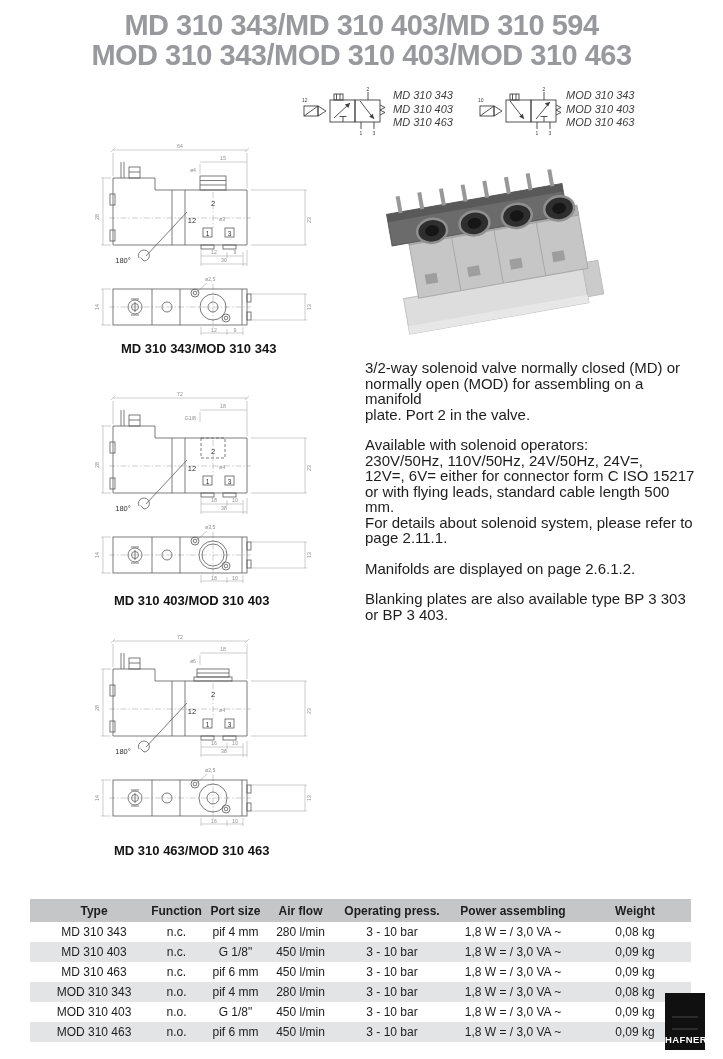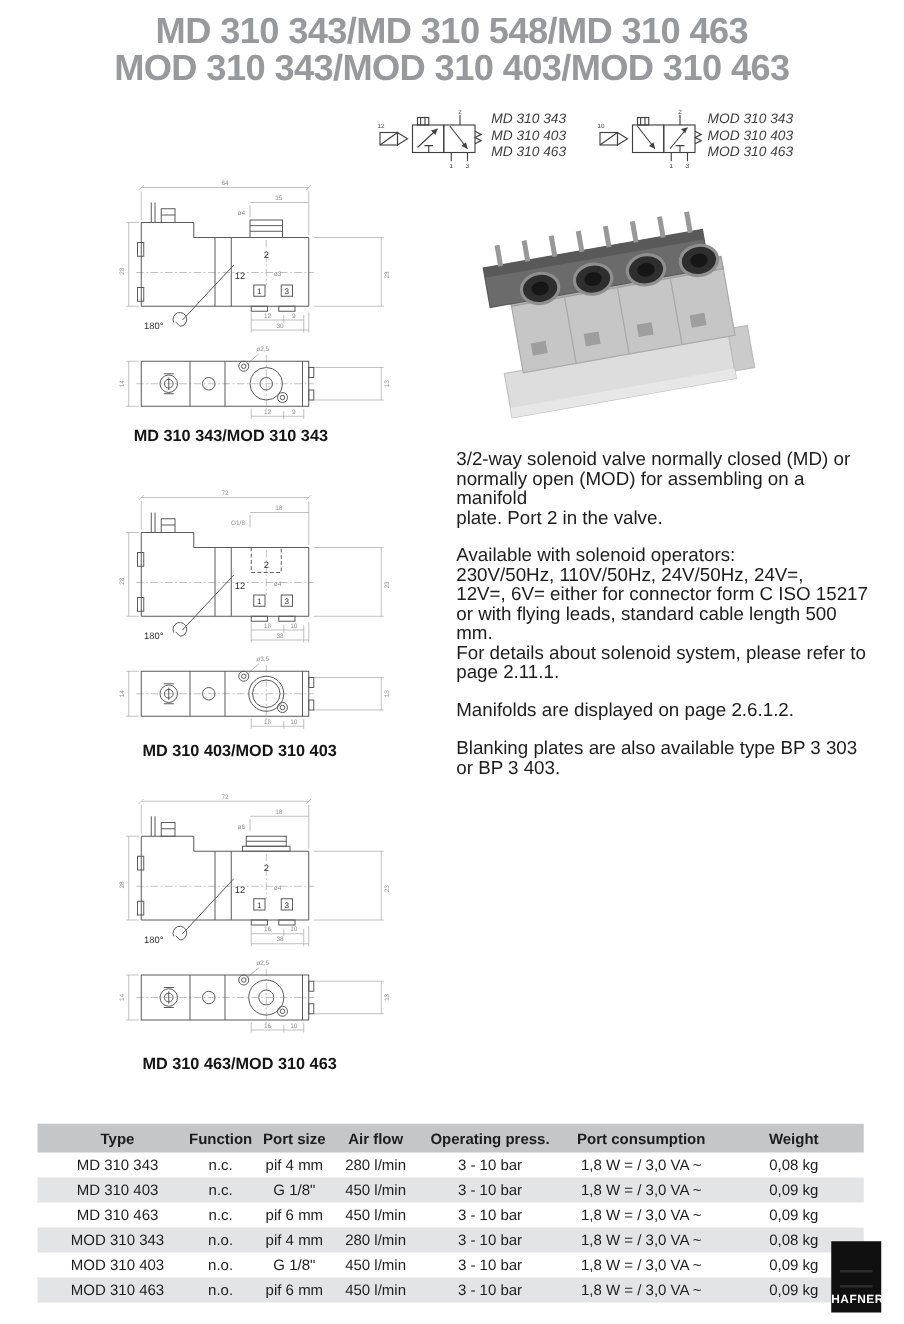--- a/index.html
+++ b/index.html
@@ -40,21 +40,21 @@
               border-top:2px solid #2b2b2b;border-bottom:2px solid #2b2b2b;}
   .logo .word{position:absolute;left:0;right:0;bottom:5px;text-align:center;color:#fff;
               font-weight:bold;font-size:9.5px;letter-spacing:.4px;}
 </style>
 </head>
 <body>
 
 <div id="page">
 
   <div class="title">
-    <div>MD 310 343/MD 310 548/MD 310 463</div>
+    <div>MD 310 343/MD 310 403/MD 310 594</div>
     <div>MOD 310 343/MOD 310 403/MOD 310 463</div>
   </div>
 
   <svg class="psym" style="left:294px;top:86px" width="98" height="49" viewBox="0 0 98 49">
     <text x="8" y="16">12</text>
     <rect x="36" y="14" width="25" height="22"></rect>
     <rect x="61" y="14" width="25" height="22"></rect>
     <rect x="40" y="8" width="9" height="6"></rect>
     <line x1="42.5" y1="8" x2="42.5" y2="14"></line>
       <line x1="46" y1="8" x2="46" y2="14"></line>
@@ -204,21 +204,21 @@
       <text x="119" y="112" text-anchor="middle">12</text>
       <text x="140" y="112" text-anchor="middle">9</text>
       <text x="129" y="120" text-anchor="middle">30</text>
       <text x="110" y="139">ø2,5</text>
       <text x="4" y="165" transform="rotate(-90 4 165)" text-anchor="middle">14</text>
       <text x="216" y="165" transform="rotate(-90 216 165)" text-anchor="middle">13</text>
       <text x="119" y="189.5" text-anchor="middle">12</text>
       <text x="140" y="189.5" text-anchor="middle">9</text>
     </g>
   </svg>
-  <div class="caption" style="left:107px;top:341px">MD 310 343/MOD 310 343</div>
+  <div class="caption" style="left:121px;top:341px">MD 310 343/MOD 310 343</div>
 
   <svg class="tdraw" style="left:95px;top:390px" viewBox="0 0 220 200">
     <g class="thin">
       <line x1="18" y1="8" x2="152" y2="8"></line>
         <line x1="18" y1="11" x2="18" y2="34"></line>
         <line x1="152" y1="11" x2="152" y2="46"></line>
       <line x1="16" y1="10" x2="20" y2="6"></line>
         <line x1="150" y1="10" x2="154" y2="6"></line>
       <line x1="105" y1="20" x2="152" y2="20"></line>
         <line x1="105" y1="22" x2="105" y2="32"></line>
@@ -465,21 +465,21 @@
 or BP 3 403.</p>
   </div>
 
   <div class="spec-table">
     <div class="trow thead">
       <div>Type</div>
       <div>Function</div>
       <div>Port size</div>
       <div>Air flow</div>
       <div>Operating press.</div>
-      <div>Port consumption</div>
+      <div>Power assembling</div>
       <div>Weight</div>
     </div>
     <div class="trow">
       <div>MD 310 343</div>
       <div>n.c.</div>
       <div>pif 4 mm</div>
       <div>280 l/min</div>
       <div>3 - 10 bar</div>
       <div>1,8 W = / 3,0 VA ~</div>
       <div>0,08 kg</div>

